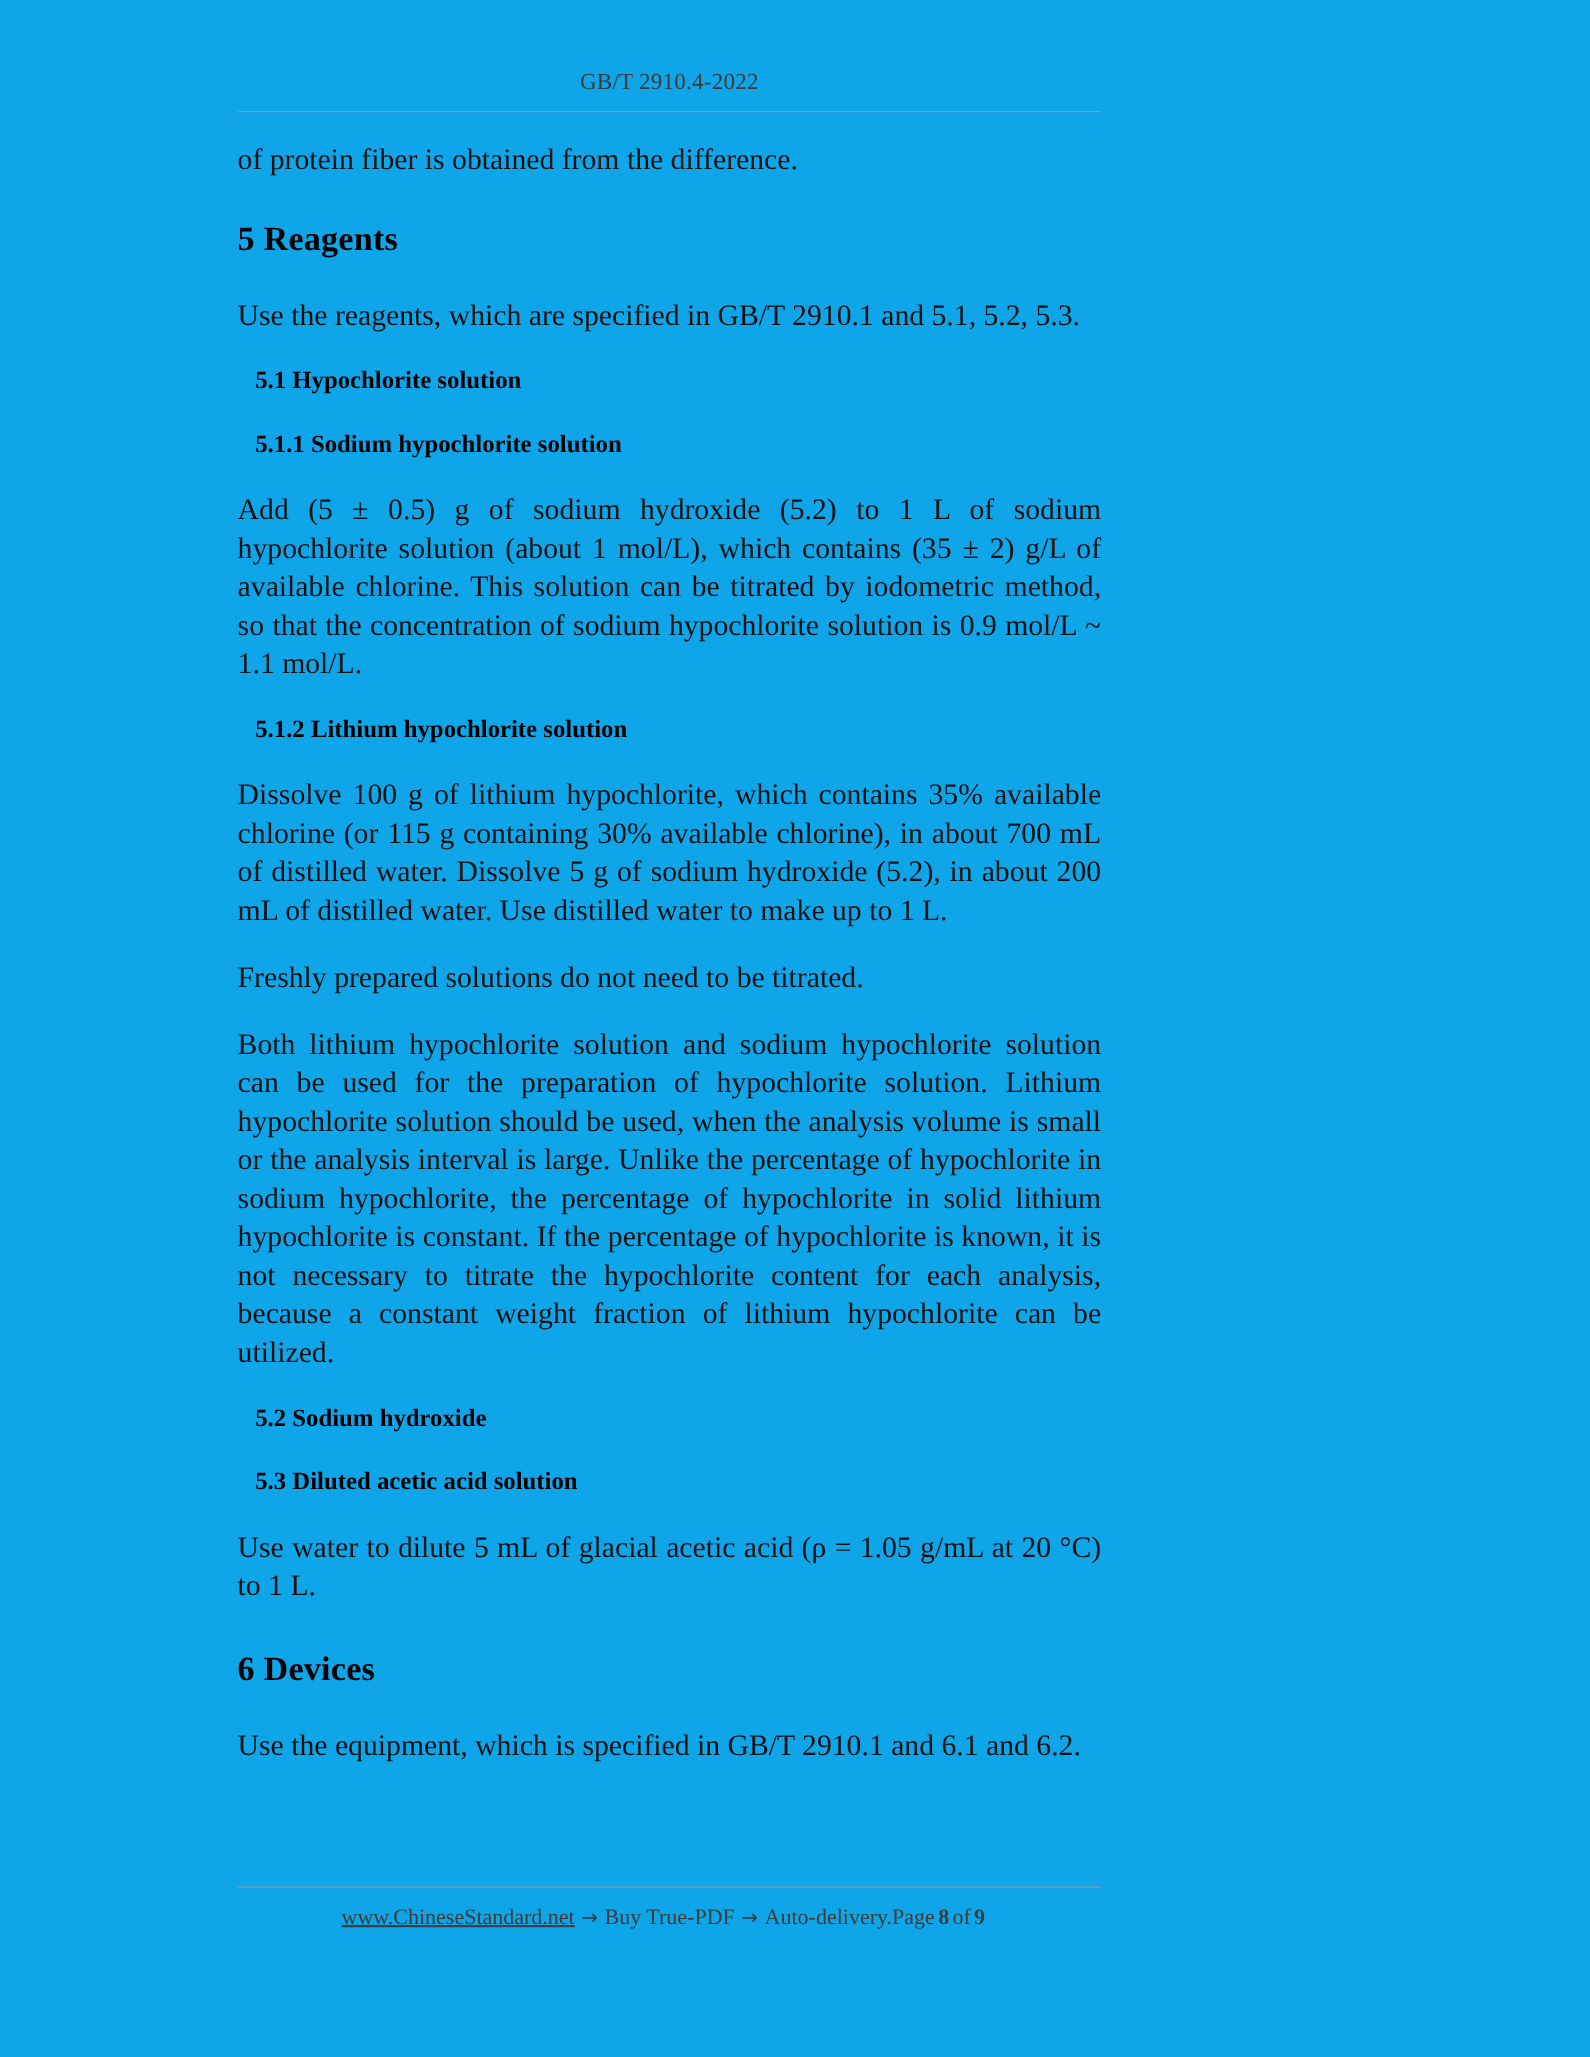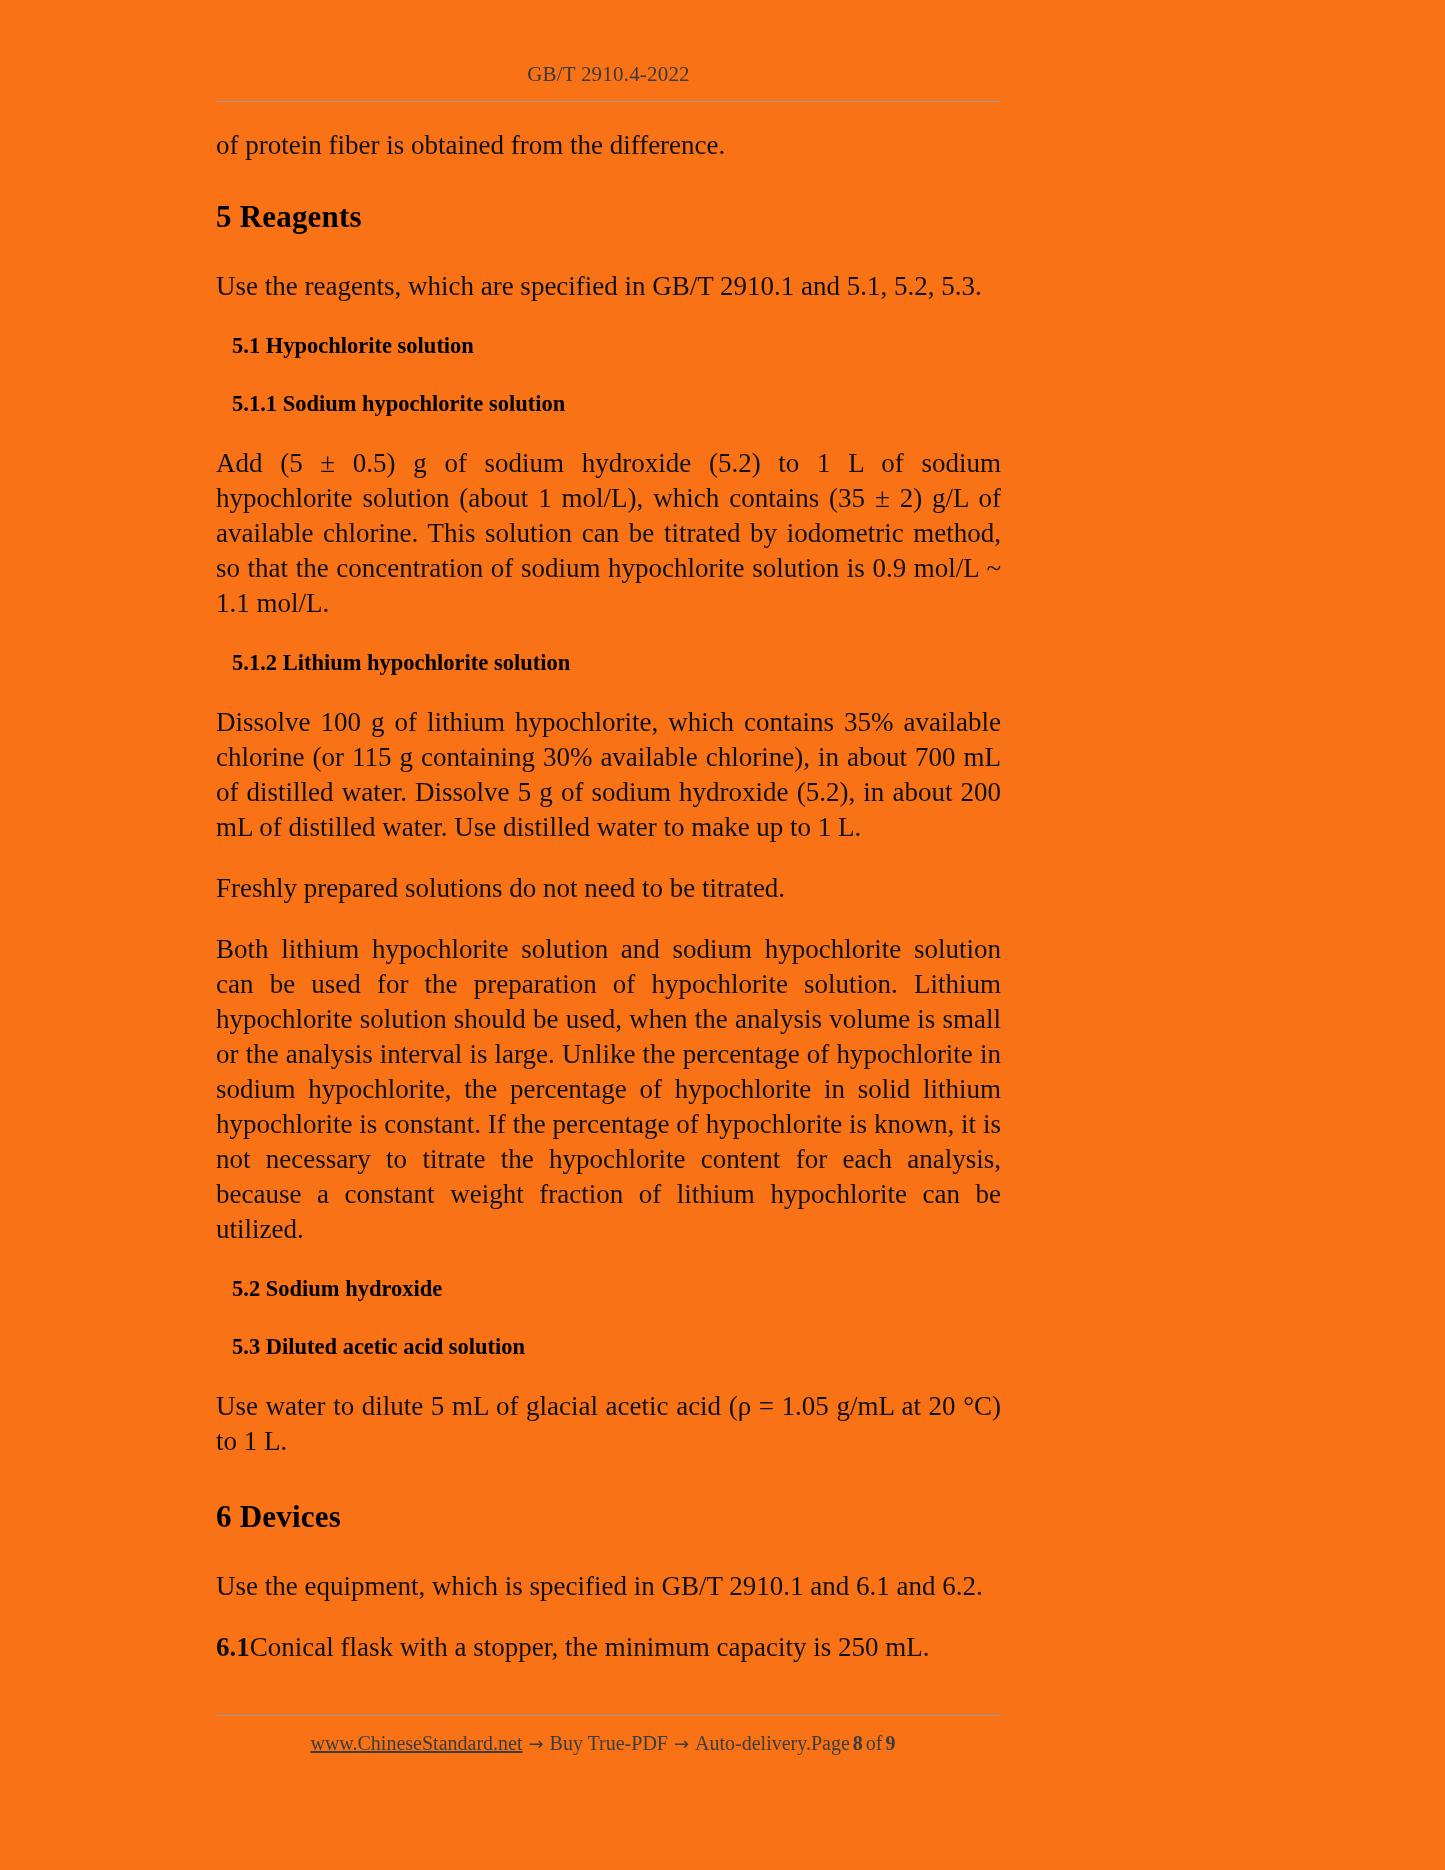--- a/index.html
+++ b/index.html
@@ -15,21 +15,21 @@
     position: relative;
     overflow: hidden;
   }
 
   .page {
     position: absolute;
     left: 0;
     top: 0;
     width: 1445px;
     height: 1870px;
-    background: #f97316;
+    background: #0ea5e9;
   }
 
   
   .page-header {
     position: absolute;
     left: 216px;
     top: 62px;
     width: 785px;
   }
   .header-title {
@@ -167,21 +167,20 @@
 
 
     <h2 class="subsection-title">5.3 Diluted acetic acid solution</h2>
 
     <p class="para gap-lg">Use water to dilute 5 mL of glacial acetic acid (ρ = 1.05 g/mL at 20 °C) to 1 L.</p>
 
     <h1 class="section-title devices">6 Devices</h1>
 
     <p class="para">Use the equipment, which is specified in GB/T 2910.1 and 6.1 and 6.2.</p>
 
-    <p class="para"><span class="lead">6.1</span><span>Conical flask with a stopper, the minimum capacity is 250 mL.</span></p>
 
   </div>
 
   <div class="page-footer">
     <div class="footer-rule"></div>
     <div class="footer-row">
       <div class="footer-left"><span class="footer-url">www.ChineseStandard.net</span><span class="footer-arrow">→</span><span>Buy True-PDF</span><span class="footer-arrow">→</span><span>Auto-delivery.</span></div>
       <div class="footer-right"><span>Page</span><b>8</b><span>of</span><b>9</b></div>
     </div>
   </div>

